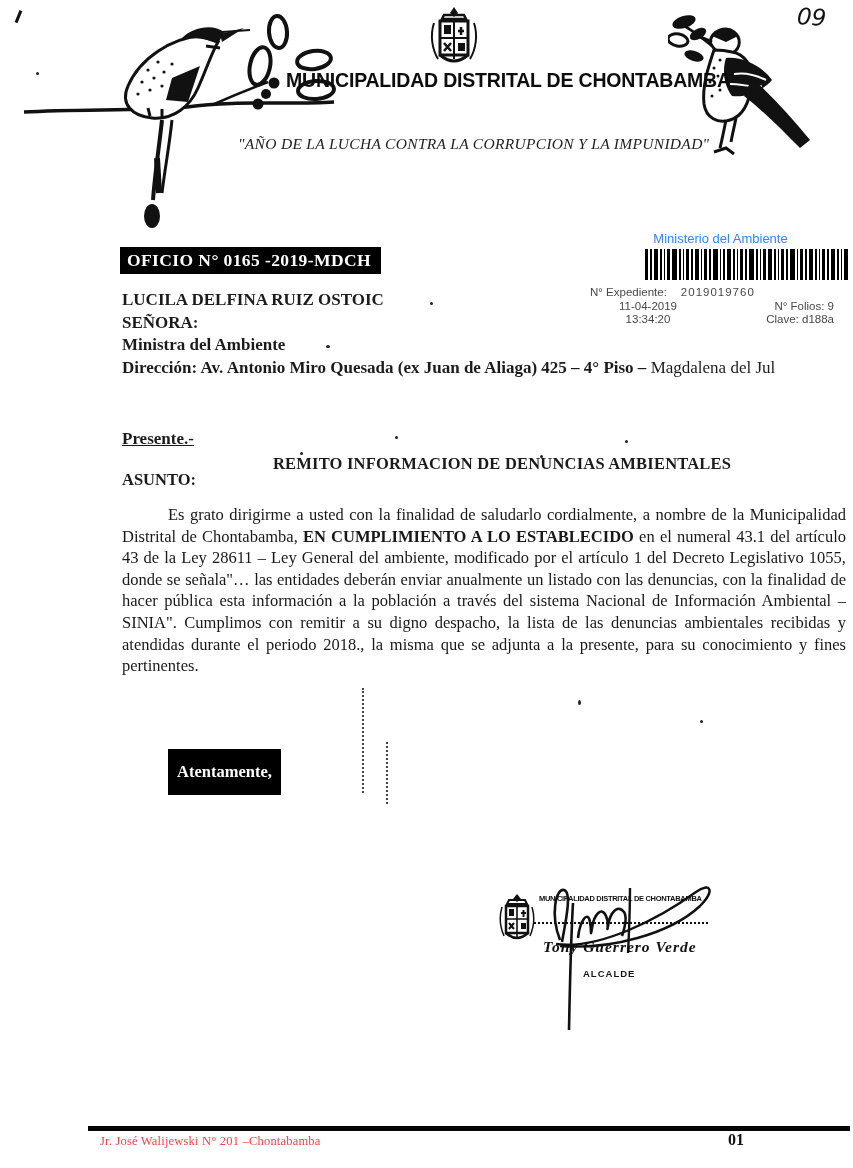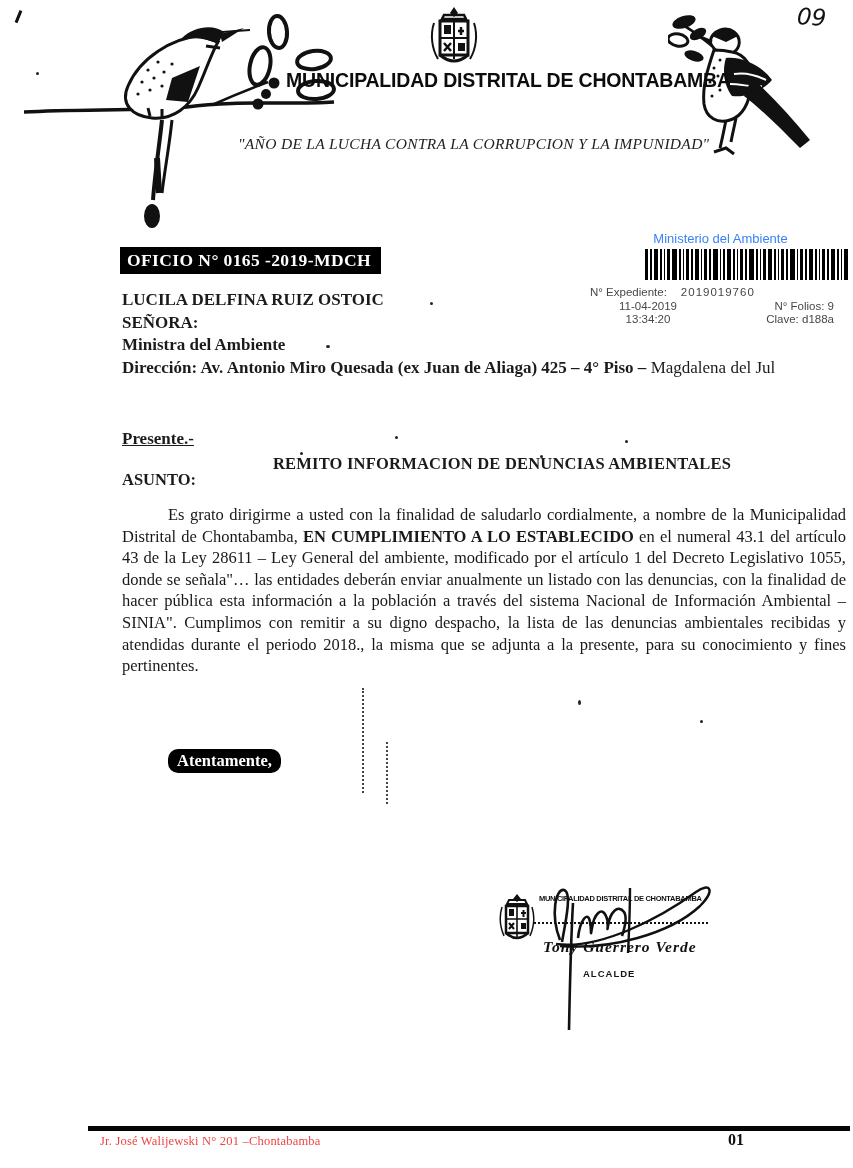--- a/index.html
+++ b/index.html
@@ -51,21 +51,21 @@
   .asunto-text{font-size:16.5px;font-weight:bold;letter-spacing:0.2px;}
 
   .para{
     width:724px;font-size:16.5px;line-height:21.6px;text-align:justify;
     text-indent:46px;color:#181818;
   }
   .para .b{font-weight:bold;}
 
   .atentamente-box{
     background:#000;color:#fff;font-weight:bold;font-size:16.5px;
-    padding:2px 9px;white-space:nowrap;border-radius:10px;
+    padding:13px 9px;white-space:nowrap;
   }
 
   
   .sig-stamp-title{
     width:160px;font-family:"Liberation Sans",sans-serif;font-weight:bold;
     font-size:7.5px;letter-spacing:-0.3px;color:#101010;white-space:nowrap;
   }
   .dotline{border-bottom:2px dotted #111;}
   .sig-name{
     font-size:15.5px;font-weight:bold;font-style:italic;color:#101010;

